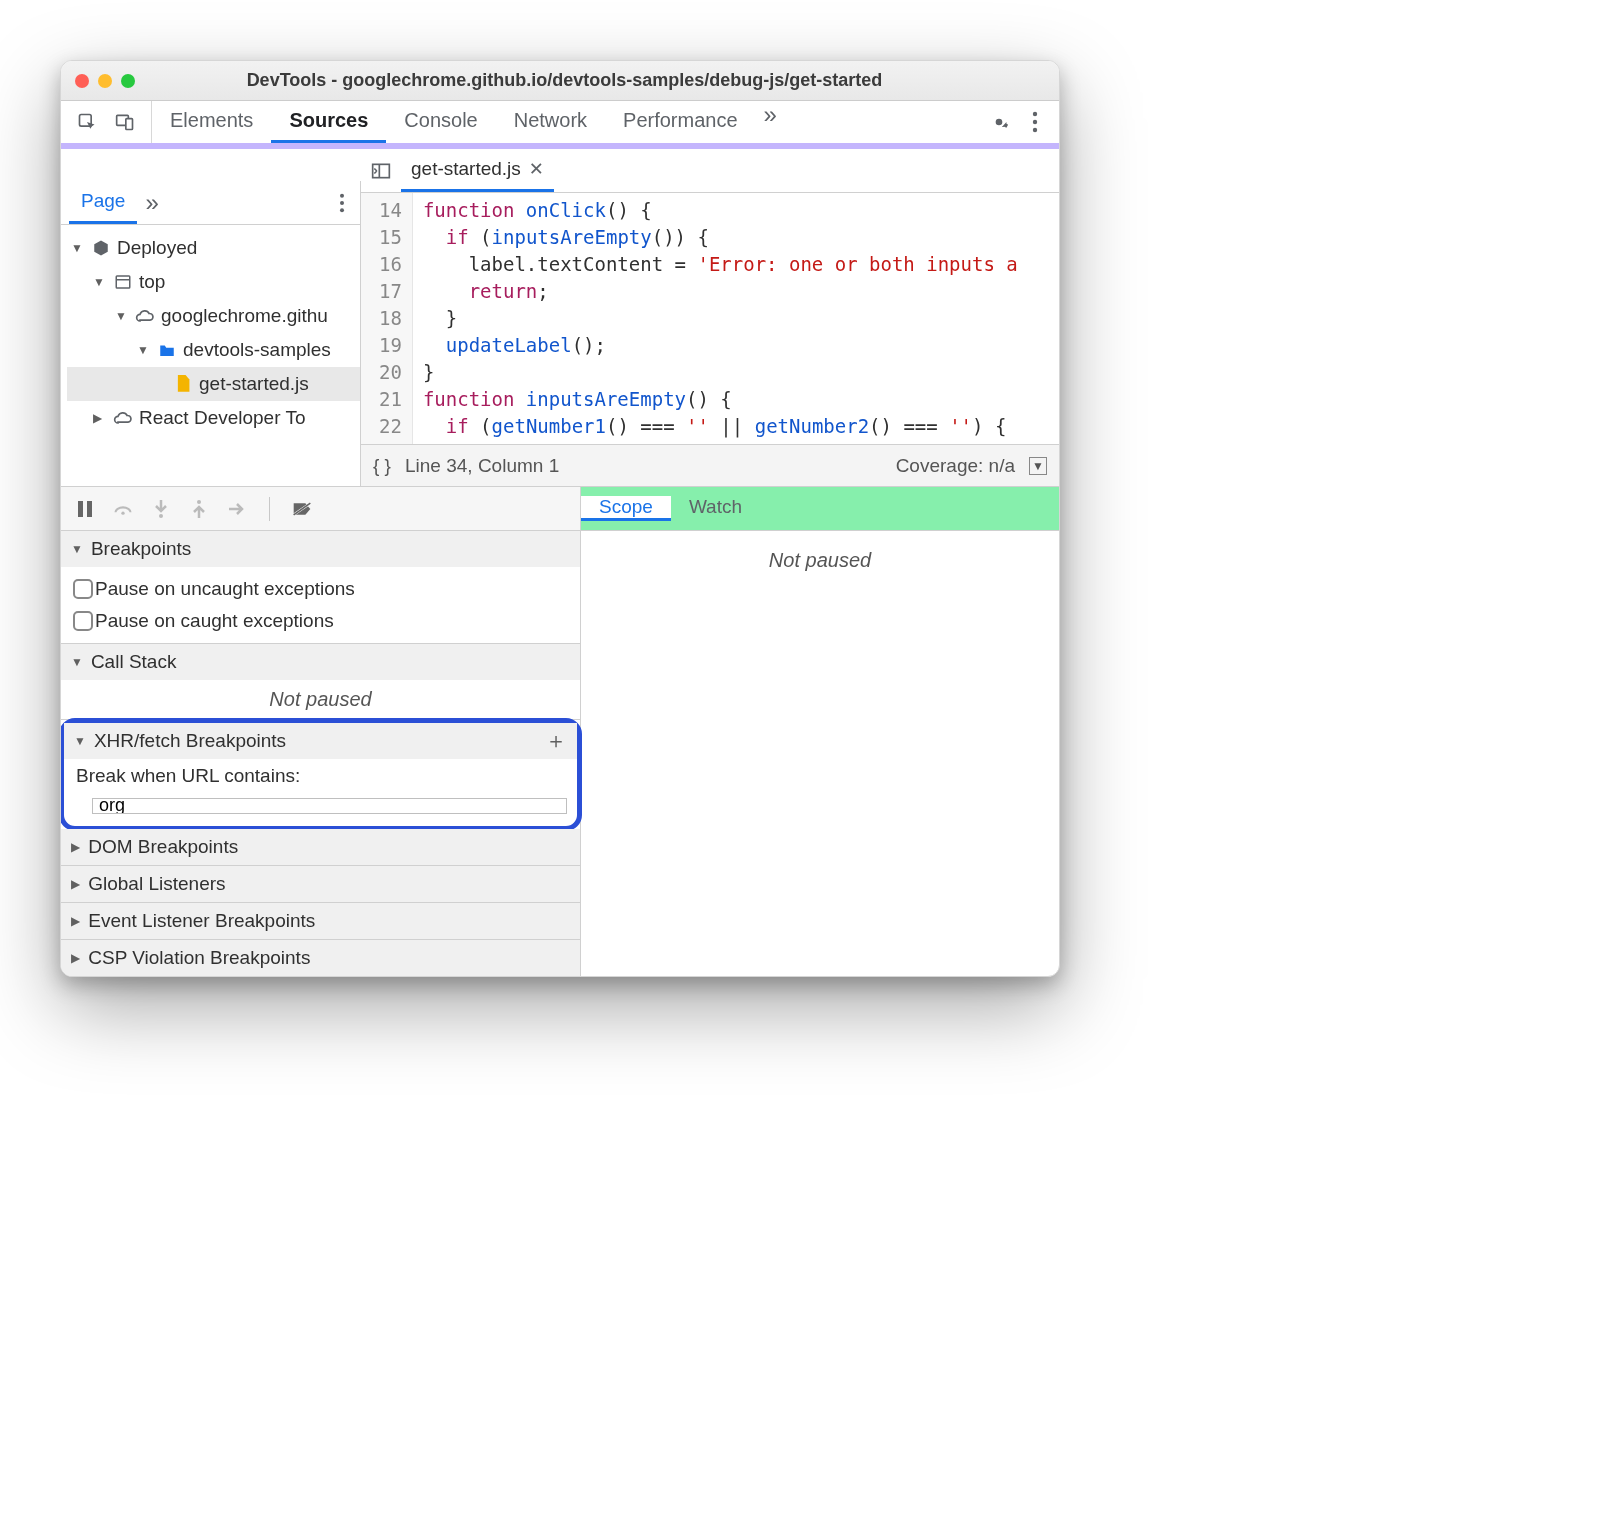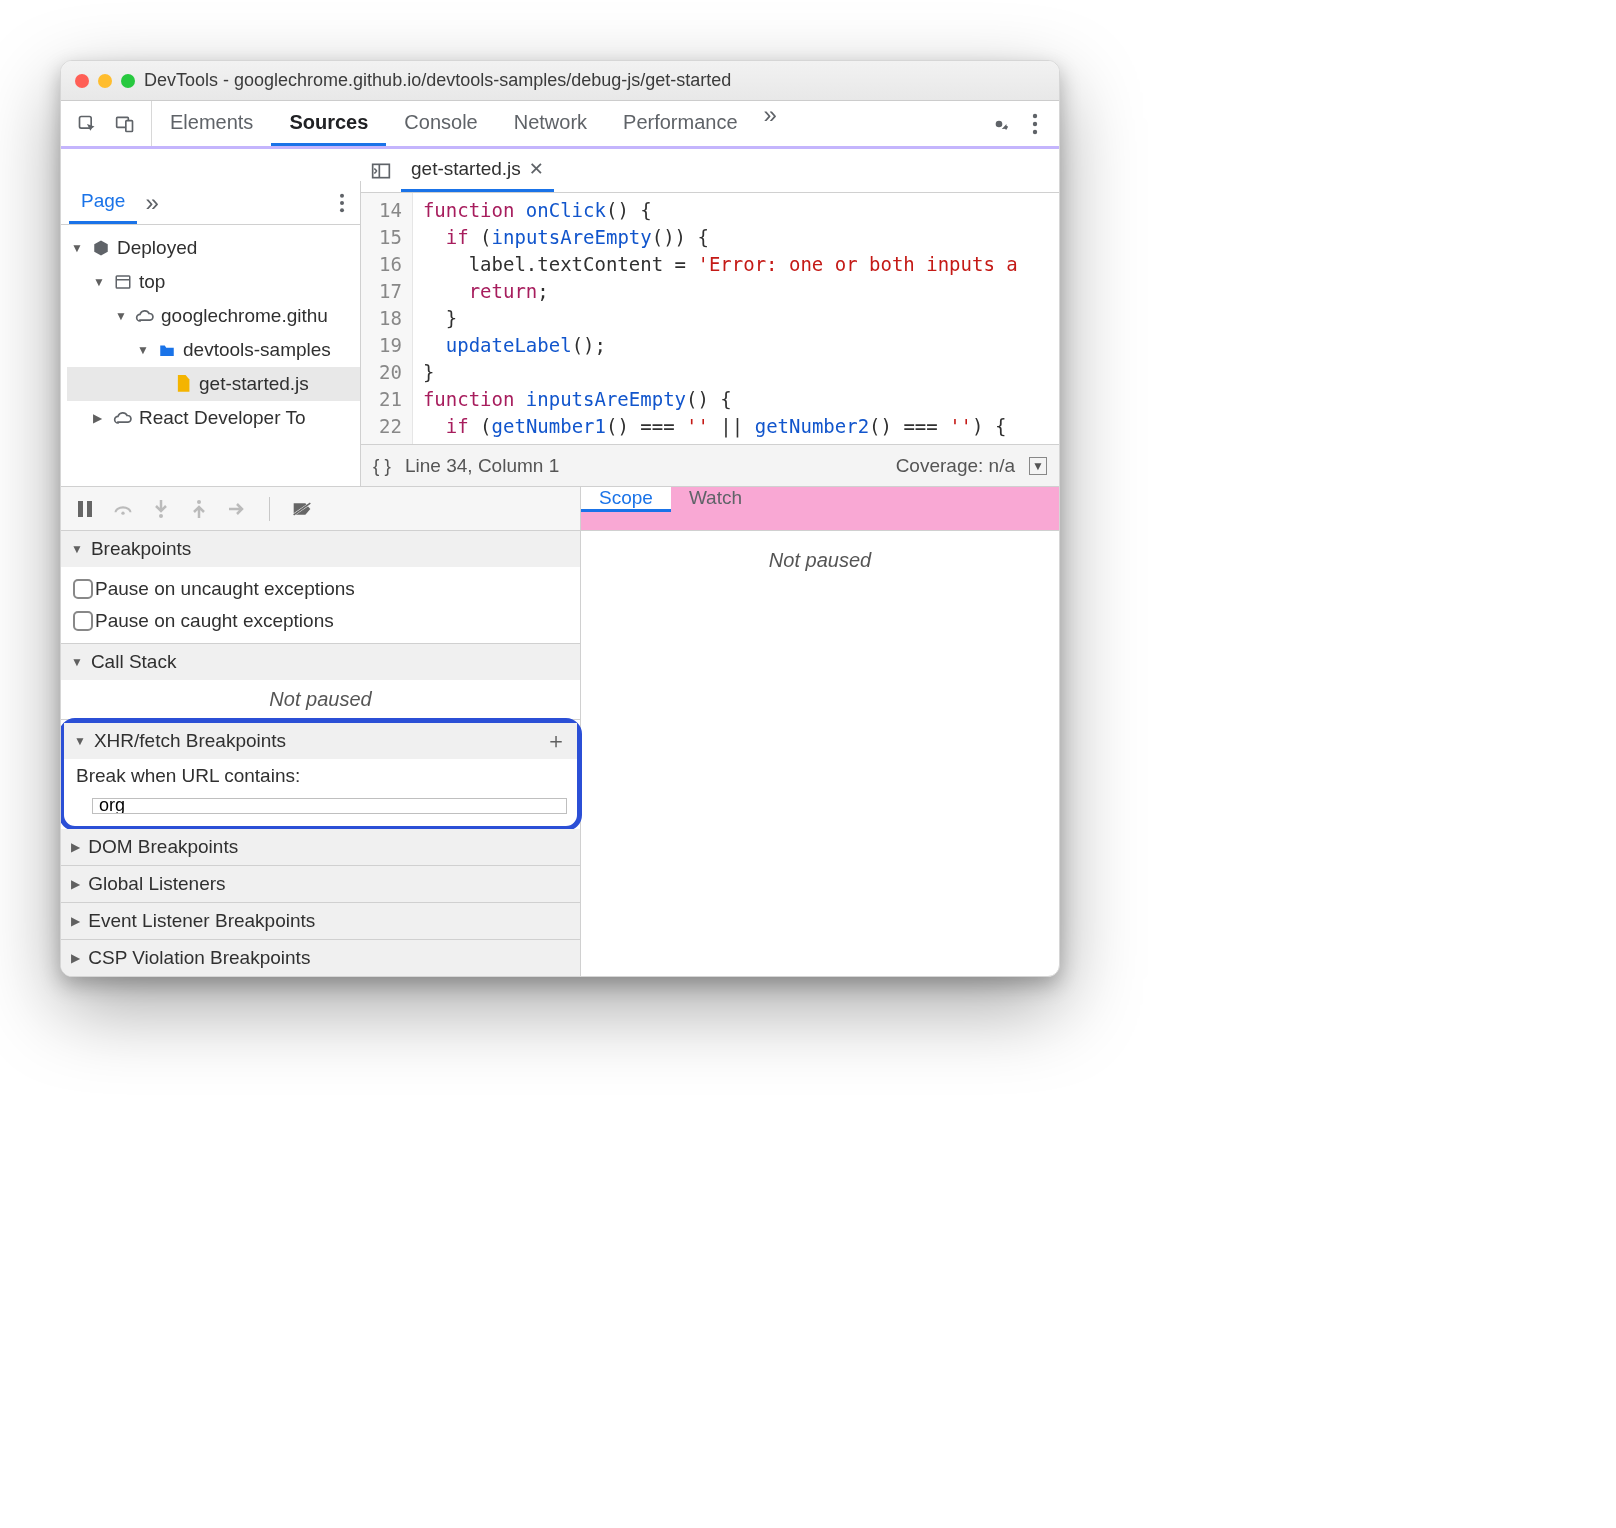--- a/index.html
+++ b/index.html
@@ -22,23 +22,23 @@
 }
 .titlebar {
   height: 40px;
   background: linear-gradient(#f2f2f2,#e8e8e8);
   border-bottom: 1px solid #ccc;
   display: flex; align-items: center;
   padding: 0 14px; gap: 9px;
 }
 .dot { width: 14px; height: 14px; border-radius: 50%; }
 .dot.r{background:#ff5f56;} .dot.y{background:#ffbd2e;} .dot.g{background:#27c93f;}
-.titlebar .title { flex:1; font-weight:400; font-size:18px; color:#3b3b3b; padding-right:60px;}
+.titlebar .title { flex:1; text-align:center; font-weight:700; font-size:18px; color:#3b3b3b; padding-right:60px;}
 .toolbar {
-  height: 48px; border-bottom:3px solid #c4b5fd;
+  height: 48px; border-bottom:6px solid #c4b5fd;
   display:flex; align-items:stretch;
 }
 .tb-left { display:flex; align-items:center; gap:18px; padding:0 16px; border-right:1px solid #d8d8d8;}
 .tb-left svg{color:#5f6368;}
 .tabs { display:flex; align-items:stretch; flex:1; }
 .tab { display:flex; align-items:center; padding:0 18px; color:#5f6368; font-size:20px; cursor:pointer; border-bottom:3px solid transparent;}
 .tab.active{ color:#202124; font-weight:600; border-bottom-color:#1a73e8;}
 .tb-right{ display:flex; align-items:center; gap:16px; padding:0 14px; color:#5f6368;}
 .chev{display:inline-block; font-size:24px; color:#5f6368; padding:0 8px;}
 .body { display:flex; flex-direction:column; }
@@ -73,21 +73,21 @@
 .sechdr .stri{color:#606060; font-size:12px;}
 .sechdr .plus{margin-left:auto; color:#606060; font-size:22px;}
 .secbody{ padding:6px 12px; font-size:19px;}
 .checkrow{display:flex; align-items:center; gap:2px; height:32px;}
 .fakecheck{ width:20px; height:20px; border:2px solid #888; border-radius:5px;}
 .italic{ font-style:italic; color:#555; text-align:center; padding:8px 0;}
 .highlight-box{ border:5px solid #2b4fd6; border-radius:16px; margin:-2px;}
 .inputrow{ padding:4px 10px 10px 28px;}
 .inputrow input{ width:100%; height:16px; font-size:18px; padding:2px 6px; border:1px solid #bfbfbf; background:#fff;}
 .scopecol{flex:1;}
-.scopetabs{height:44px; border-bottom:1px solid #d0d0d0; display:flex; align-items:flex-start; background:#f9a8d4;}
+.scopetabs{height:44px; border-bottom:1px solid #d0d0d0; display:flex; align-items:center; background:#86efac;}
 .scopetabs .st{padding:0 18px; display:flex; align-items:center; font-size:19px; color:#5f6368; border-bottom:3px solid transparent;}
 .scopetabs .st.active{color:#1a73e8; border-bottom-color:#1a73e8; background:#fff;}
 .scopebody{ padding:18px; text-align:center;}
 svg{display:block;}
 </style>
 </head>
 <body>
 
 <div class="window">
 

